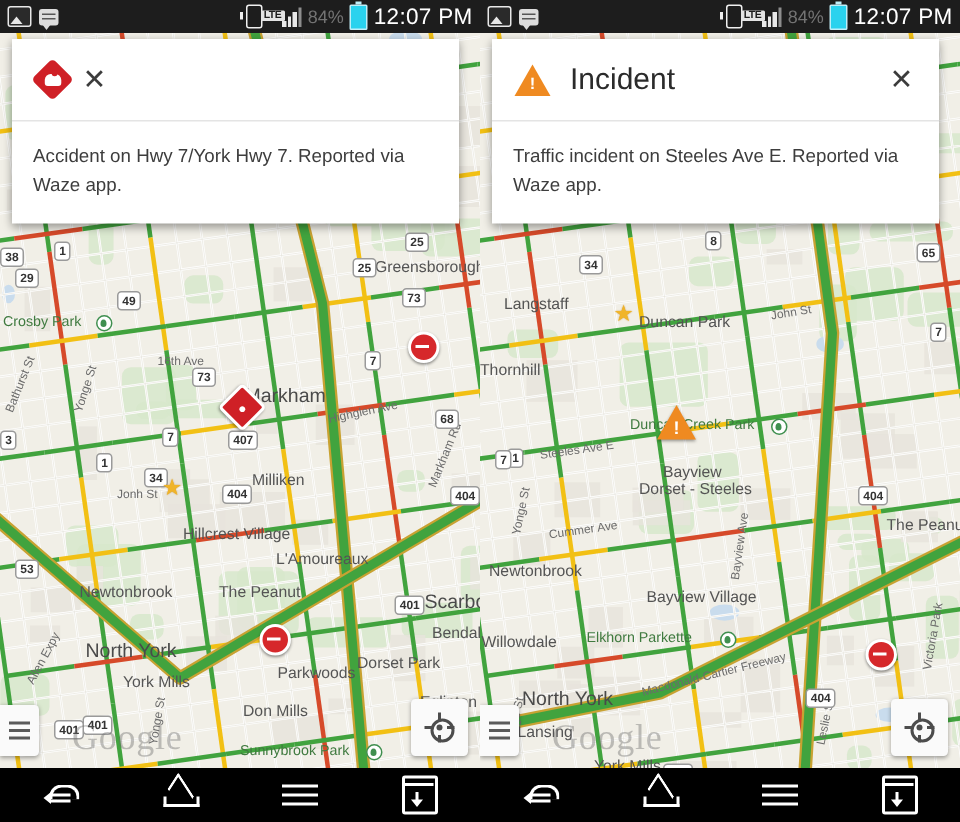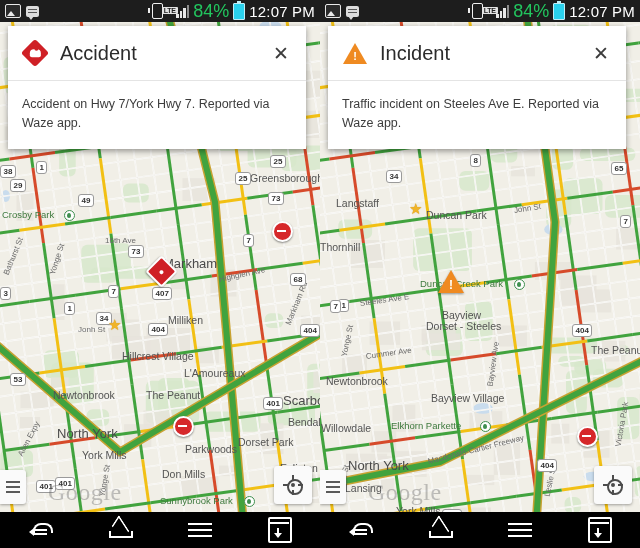--- a/index.html
+++ b/index.html
@@ -25,21 +25,21 @@
   .ic-vib:after{right:-5px;}
   .ic-lte{display:flex;flex-direction:column;align-items:center;line-height:1;}
   .ic-lte .lbl{font-size:7px;background:#e3e3e3;color:#1d1d1d;padding:0 2px;border-radius:1px;font-weight:bold;letter-spacing:-0.3px;}
   .ic-lte .arr{font-size:7px;color:#d8d8d8;margin-top:1px;letter-spacing:-1px;}
   .ic-sig{display:flex;align-items:flex-end;gap:1px;height:13px;}
   .ic-sig span{width:2.5px;background:#e8e8e8;}
   .ic-sig span:nth-child(1){height:4px;}
   .ic-sig span:nth-child(2){height:7px;}
   .ic-sig span:nth-child(3){height:10px;}
   .ic-sig span:nth-child(4){height:13px;background:#8d8d8d;}
-  .sb-batt-pct{color:#22c55e;font-size:18px;}
+  .sb-batt-pct{color:#737373;font-size:12px;}
   .ic-batt{width:10px;height:15px;background:#2ad2ee;border:1px solid #bfeef8;border-radius:1px;position:relative;}
   .ic-batt:before{content:"";position:absolute;top:-3px;left:2.5px;width:4px;height:2px;background:#bfeef8;}
   .sb-clock{color:#fff;font-size:15px;letter-spacing:0.2px;}
 
   
   .map{position:absolute;top:22px;left:0;width:320px;height:490px;background:#f1efe7;overflow:hidden;}
   .mapcanvas{position:absolute;inset:0;}
   .watermark{position:absolute;left:48px;bottom:6px;font-size:24px;color:rgba(110,110,110,.42);
     font-family:"Liberation Serif",serif;letter-spacing:.5px;}
 
@@ -475,21 +475,20 @@
             <span class="l"></span>
             <span class="r"></span>
       </span>
     </div>
   </div>
       <div class="card">
     <div class="card-head">
       <span class="card-icon">
             <span class="di-accident"></span>
           </span>
-      <span class="card-title">Accident</span>
       <span class="card-close">✕</span>
     </div>
     <div class="card-body">Accident on Hwy 7/York Hwy 7. Reported via Waze app.</div>
   </div>
       <div class="navbar">
     <div class="navbtn">
           <span class="nb-back">
             <i></i>
           </span>
         </div>

